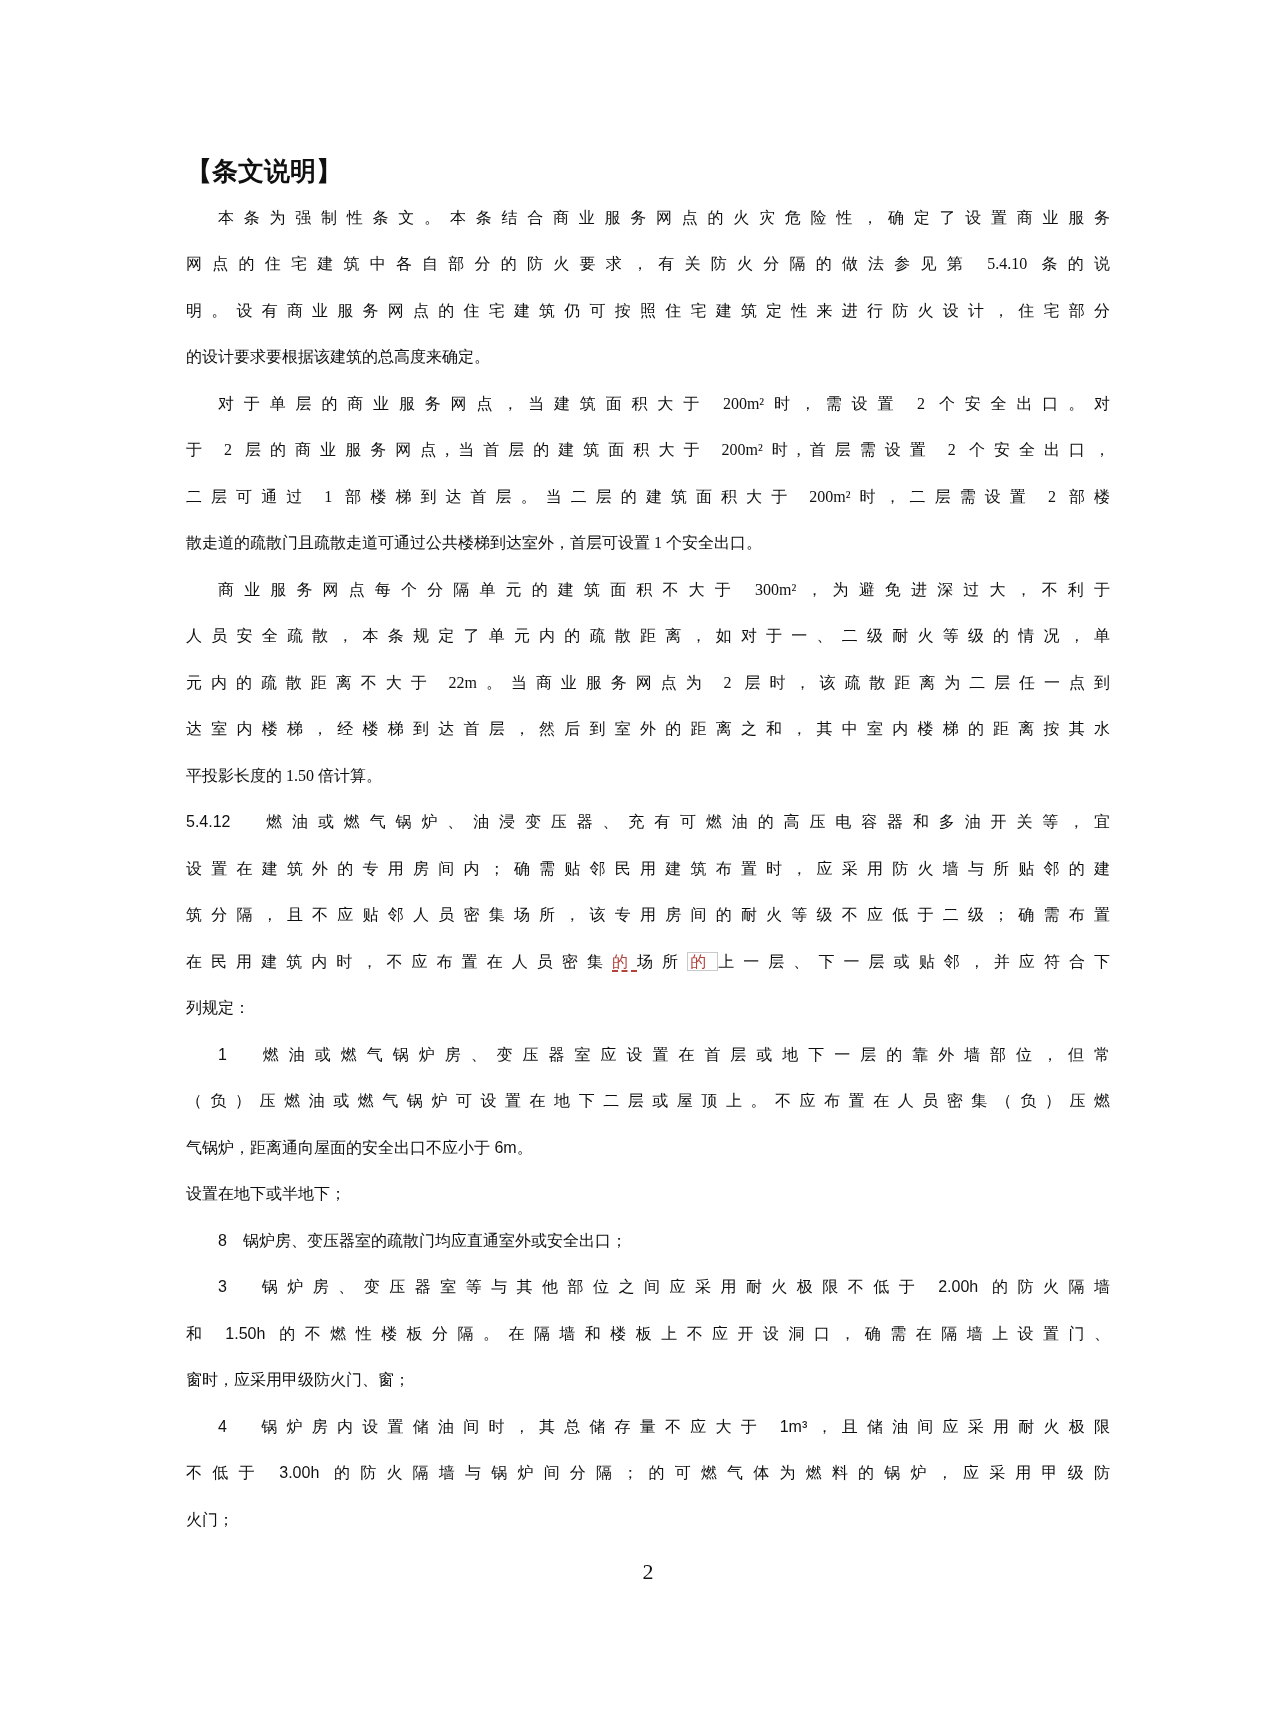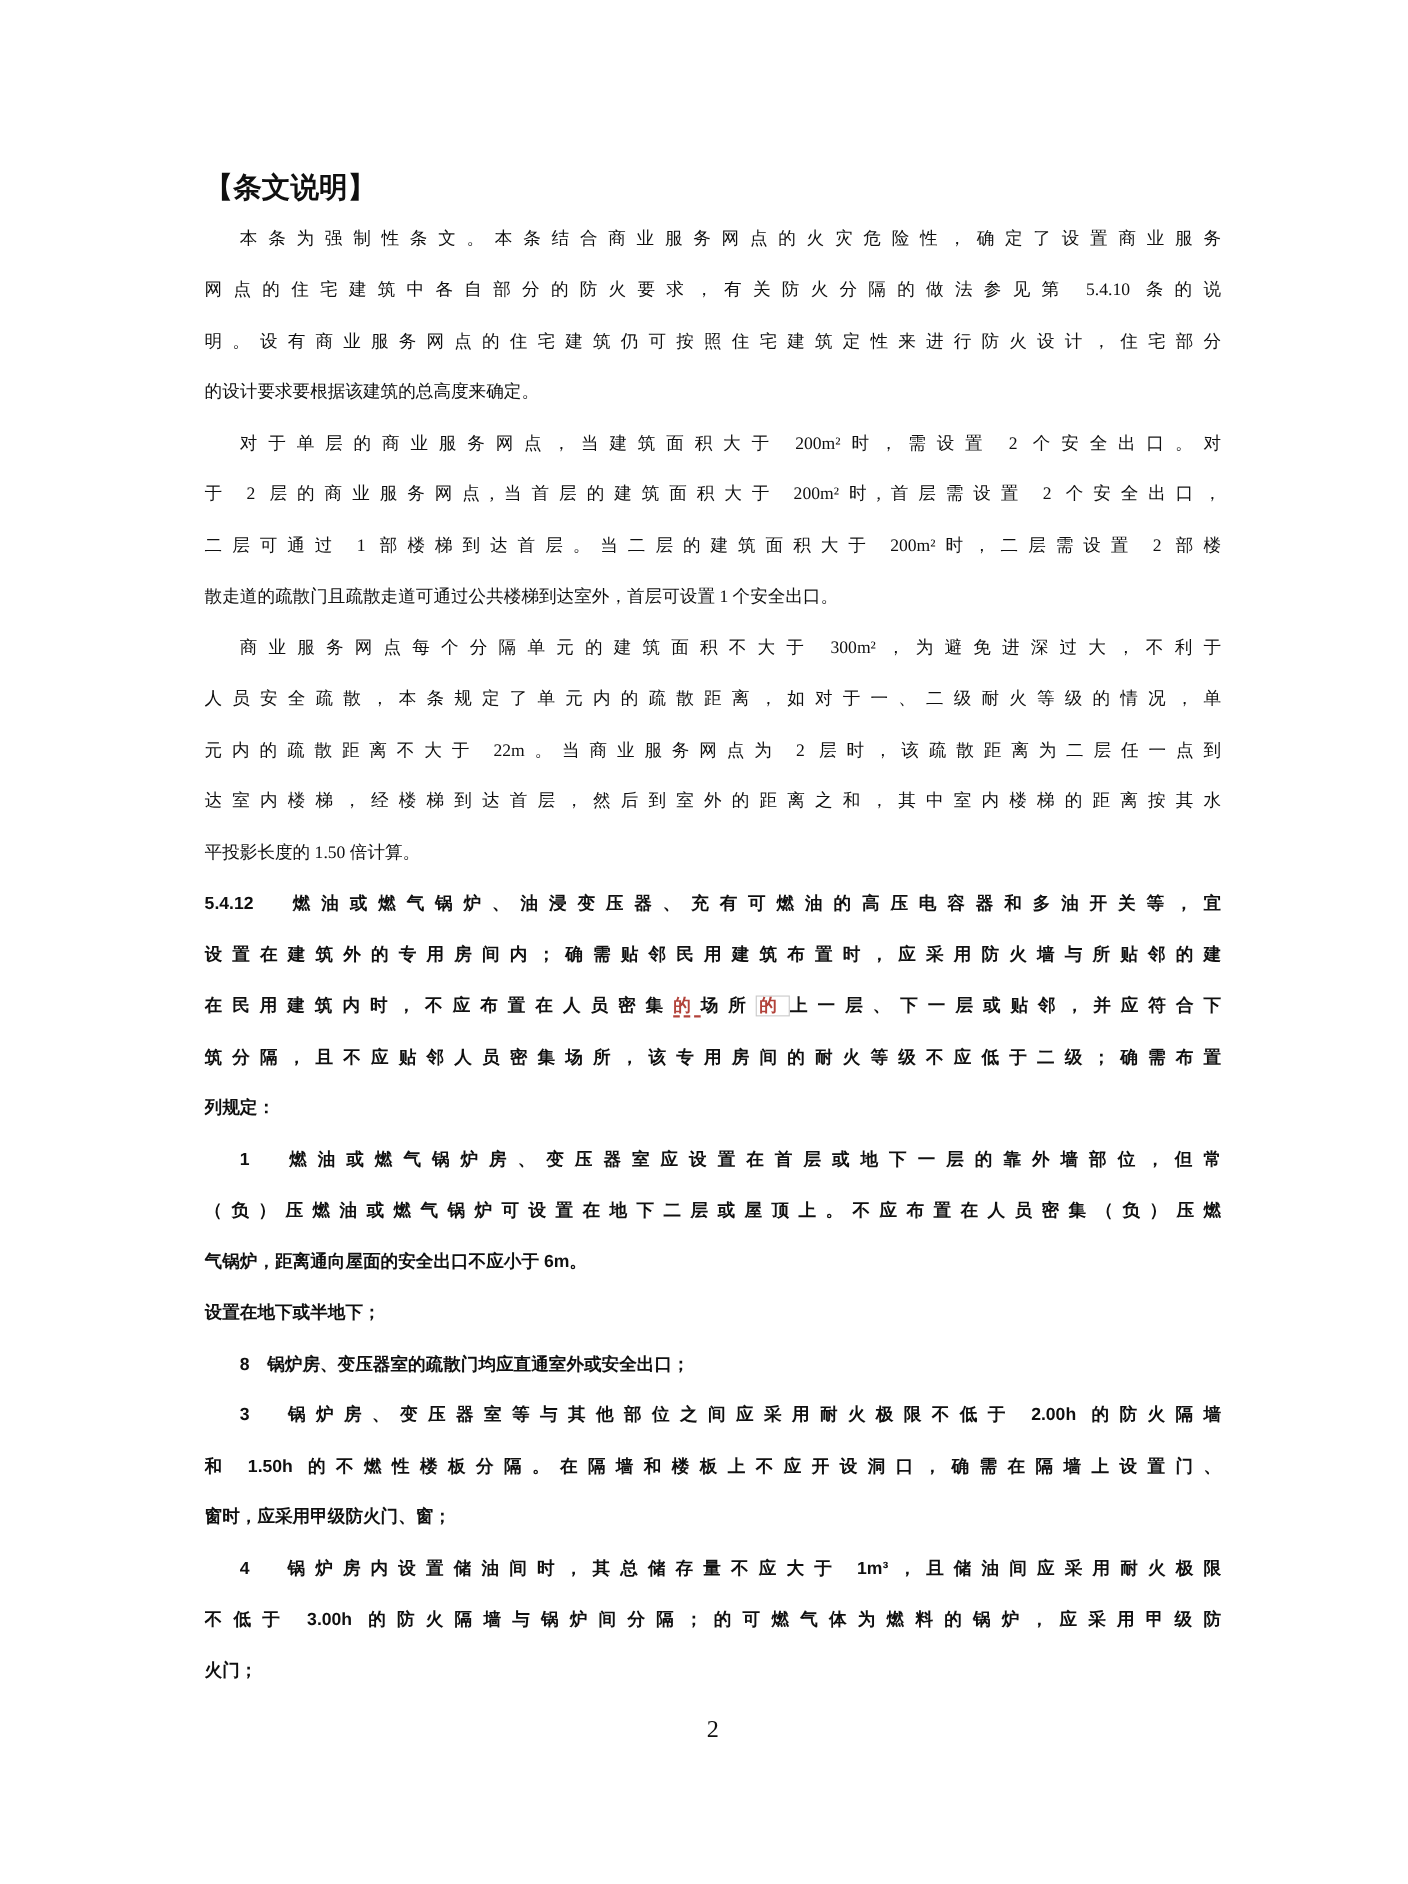--- a/index.html
+++ b/index.html
@@ -5,22 +5,22 @@
   :root { --red:#b2423a; --box:#c9c9c9; --ink:#101010; }
   * { margin:0; padding:0; box-sizing:border-box; }
   body { background:#ffffff; }
   .page { position:relative; width:1280px; height:1713px; background:#ffffff; overflow:hidden; }
   .content { position:absolute; left:186px; top:148px; width:924px; }
   .line {
     height:46.5px; line-height:46.5px; font-size:16px; color:var(--ink);
     overflow:hidden; white-space:normal;
   }
   .sf { font-family:"Liberation Serif","DejaVu Serif",serif; }
-  .bs { font-family:"Liberation Sans","DejaVu Sans",sans-serif; font-weight:bold; }
-  .hd { font-family:Liberation Serif, serif; font-weight:bold; font-size:26px; }
+  .bs { font-family:"Liberation Sans","DejaVu Sans",sans-serif; font-weight:normal; }
+  .hd { font-family:Liberation Sans, sans-serif; font-weight:bold; font-size:26px; }
   .j  { text-align:justify; text-align-last:justify; }
   .ind { text-indent:2em; }
   .ins { color:var(--red); border-bottom:2px dashed var(--red); }
   .boxed { color:var(--red); border:1px solid var(--box); padding:0 2px; }
   .pagenum {
     margin-top:16px; text-align:center; font-size:22px; color:var(--ink);
     font-family:"Liberation Serif","DejaVu Serif",serif;
   }
 </style>
 </head>
@@ -40,23 +40,23 @@
     <div class="line sf j">二层可通过 1 部楼梯到达首层。当二层的建筑面积大于 200m²时，二层需设置 2 部楼</div>
     <div class="line sf">散走道的疏散门且疏散走道可通过公共楼梯到达室外，首层可设置 1 个安全出口。</div>
     <div class="line sf j ind">商业服务网点每个分隔单元的建筑面积不大于 300m²，为避免进深过大，不利于</div>
     <div class="line sf j">人员安全疏散，本条规定了单元内的疏散距离，如对于一、二级耐火等级的情况，单</div>
     <div class="line sf j">元内的疏散距离不大于 22m。当商业服务网点为 2 层时，该疏散距离为二层任一点到</div>
     <div class="line sf j">达室内楼梯，经楼梯到达首层，然后到室外的距离之和，其中室内楼梯的距离按其水</div>
     <div class="line sf">平投影长度的 1.50 倍计算。</div>
 
     <div class="line bs j">5.4.12　燃油或燃气锅炉、油浸变压器、充有可燃油的高压电容器和多油开关等，宜</div>
     <div class="line bs j">设置在建筑外的专用房间内；确需贴邻民用建筑布置时，应采用防火墙与所贴邻的建</div>
+    <div class="line bs j">筑分隔，且不应贴邻人员密集场所，该专用房间的耐火等级不应低于二级；确需布置</div>
+
     <div class="line bs j"><span>在民用建筑内时，不应布置在人员密集</span><span class="ins">的</span><span>场所</span><span class="boxed">的</span><span>上一层、下一层或贴邻，并应符合下</span></div>
-
-    <div class="line bs j">筑分隔，且不应贴邻人员密集场所，该专用房间的耐火等级不应低于二级；确需布置</div>
 
     <div class="line bs">列规定：</div>
     <div class="line bs j ind">1　燃油或燃气锅炉房、变压器室应设置在首层或地下一层的靠外墙部位，但常</div>
     <div class="line bs j">（负）压燃油或燃气锅炉可设置在地下二层或屋顶上。不应布置在人员密集（负）压燃</div>
     <div class="line bs">气锅炉，距离通向屋面的安全出口不应小于 6m。</div>
     <div class="line bs">设置在地下或半地下；</div>
     <div class="line bs ind">8　锅炉房、变压器室的疏散门均应直通室外或安全出口；</div>
     <div class="line bs j ind">3　锅炉房、变压器室等与其他部位之间应采用耐火极限不低于 2.00h 的防火隔墙</div>
     <div class="line bs j">和 1.50h 的不燃性楼板分隔。在隔墙和楼板上不应开设洞口，确需在隔墙上设置门、</div>
     <div class="line bs">窗时，应采用甲级防火门、窗；</div>

